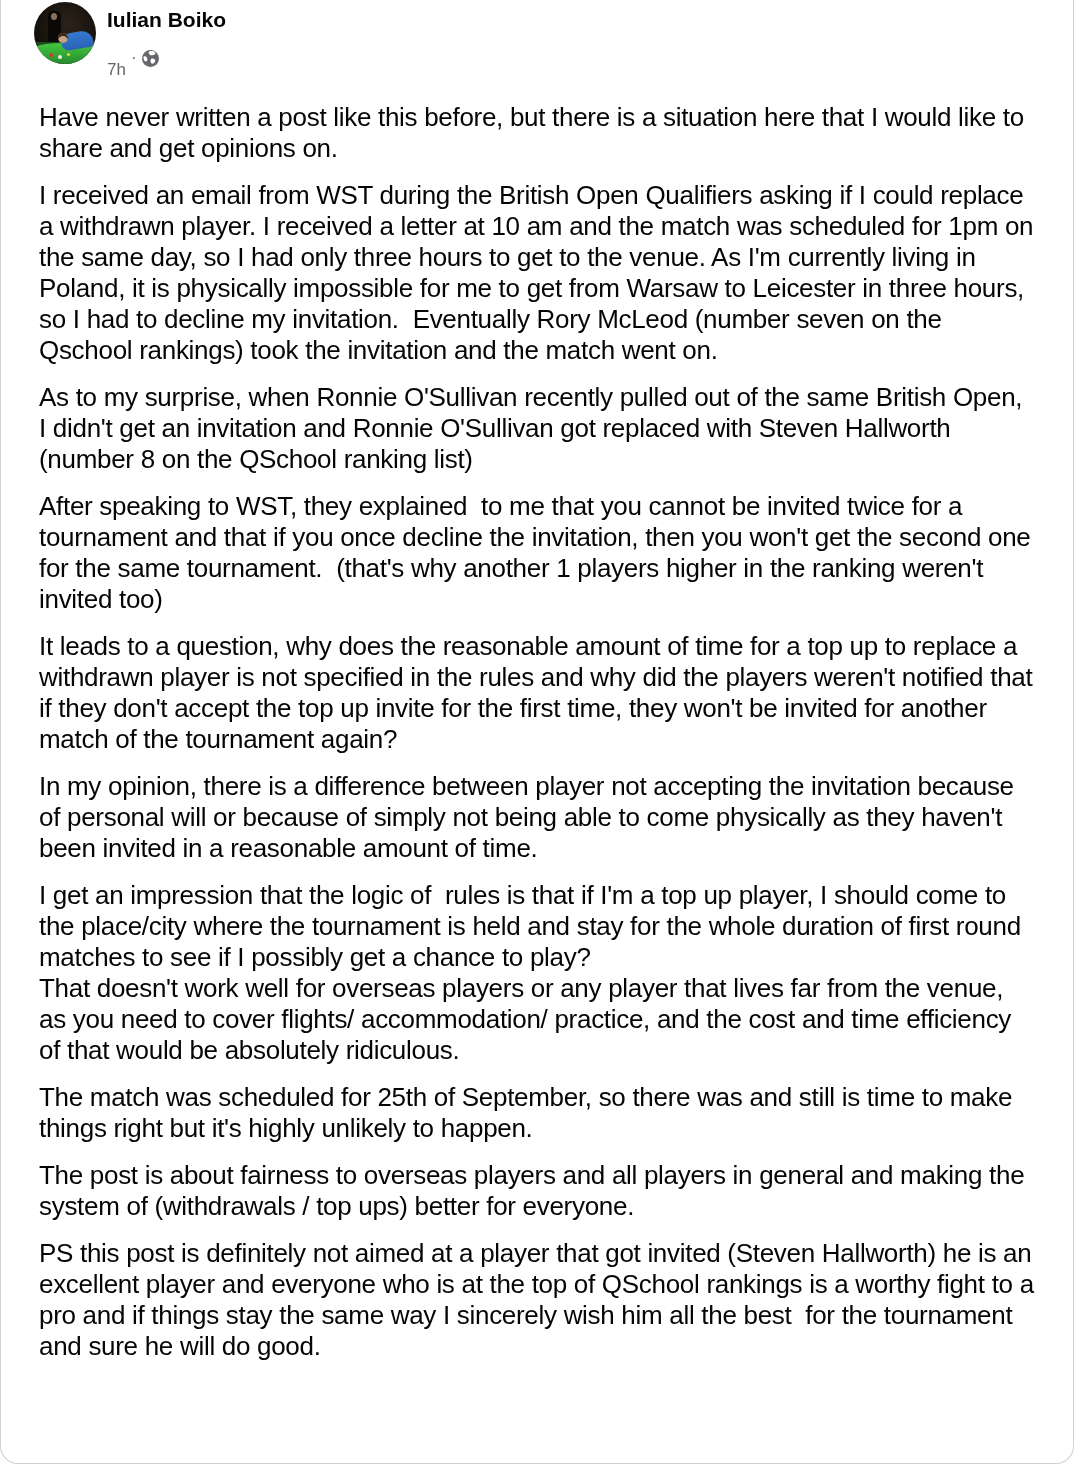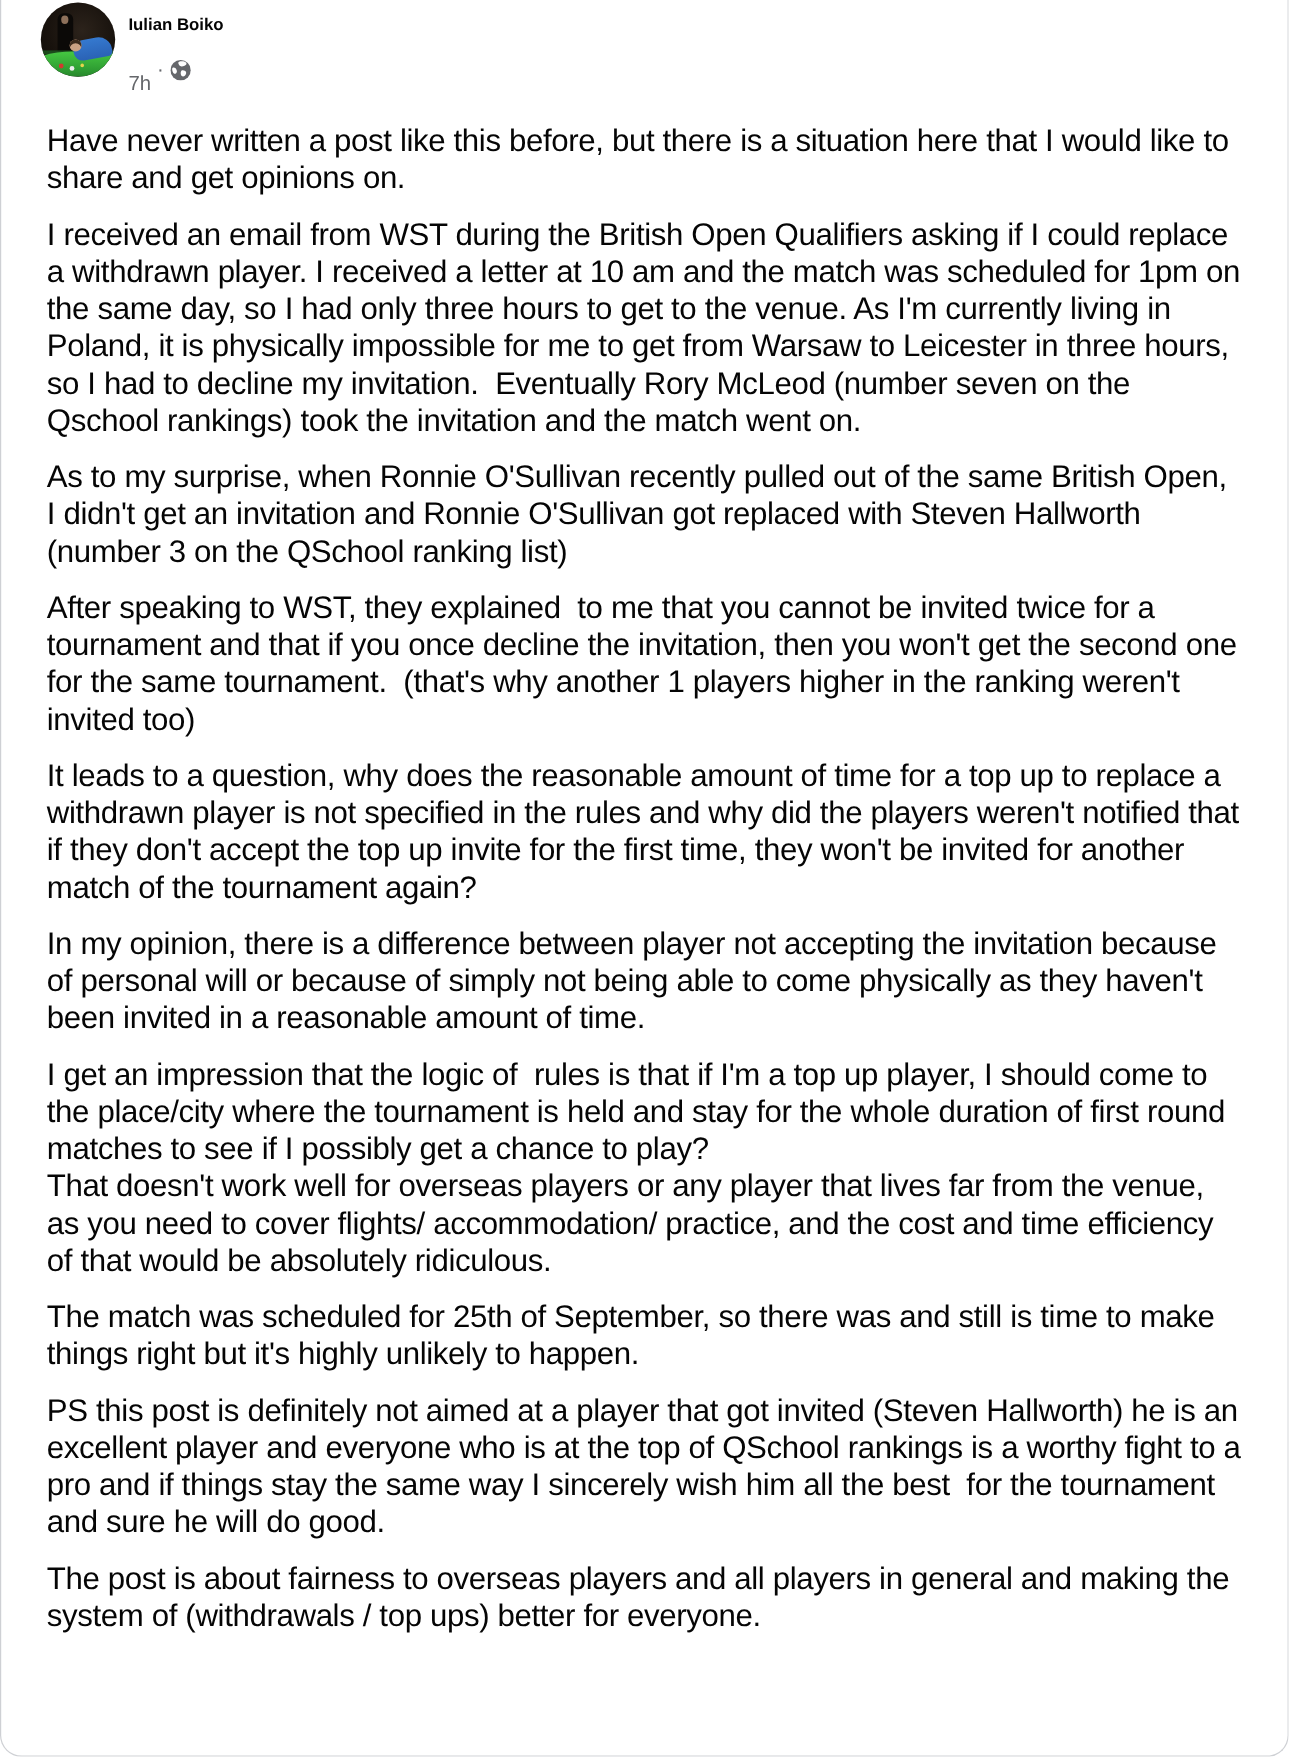--- a/index.html
+++ b/index.html
@@ -81,21 +81,21 @@
     box-shadow: inset 0 3px 0 #3a2a1c;
   }
   .avatar .ball-red    { position: absolute; width: 4px; height: 4px; border-radius: 50%; background: #d03b2f; left: 15px; bottom: 7px; }
   .avatar .ball-white  { position: absolute; width: 4px; height: 4px; border-radius: 50%; background: #ececec; left: 24px; bottom: 5px; }
   .avatar .ball-yellow { position: absolute; width: 3px; height: 3px; border-radius: 50%; background: #e8d44d; left: 33px; bottom: 8px; }
   .header-text {
     margin-left: 11px;
     padding-top: 5px;
   }
   .author-name {
-    font-size: 14px;
+    font-size: 21px;
     font-weight: 700;
     color: #050505;
     line-height: 26px;
     cursor: pointer;
   }
   .post-meta {
     display: flex;
     align-items: center;
     gap: 5px;
     margin-top: 3px;
@@ -152,24 +152,24 @@
           </svg>
         </span>
       </div>
     </div>
 
   </div>
 
   <div class="post-body">
     <p>Have never written a post like this before, but there is a situation here that I would like to share and get opinions on.</p>
     <p>I received an email from WST during the British Open Qualifiers asking if I could replace a withdrawn player. I received a letter at 10 am and the match was scheduled for 1pm on the same day, so I had only three hours to get to the venue. As I'm currently living in Poland, it is physically impossible for me to get from Warsaw to Leicester in three hours, so I had to decline my invitation.  Eventually Rory McLeod (number seven on the Qschool rankings) took the invitation and the match went on.</p>
-    <p>As to my surprise, when Ronnie O'Sullivan recently pulled out of the same British Open, I didn't get an invitation and Ronnie O'Sullivan got replaced with Steven Hallworth (number 3 on the QSchool ranking list)</p>
+    <p>As to my surprise, when Ronnie O'Sullivan recently pulled out of the same British Open, I didn't get an invitation and Ronnie O'Sullivan got replaced with Steven Hallworth (number 8 on the QSchool ranking list)</p>
     <p>After speaking to WST, they explained  to me that you cannot be invited twice for a tournament and that if you once decline the invitation, then you won't get the second one for the same tournament.  (that's why another 1 players higher in the ranking weren't invited too)</p>
     <p>It leads to a question, why does the reasonable amount of time for a top up to replace a withdrawn player is not specified in the rules and why did the players weren't notified that if they don't accept the top up invite for the first time, they won't be invited for another match of the tournament again?</p>
     <p>In my opinion, there is a difference between player not accepting the invitation because of personal will or because of simply not being able to come physically as they haven't been invited in a reasonable amount of time.</p>
     <p>I get an impression that the logic of  rules is that if I'm a top up player, I should come to the place/city where the tournament is held and stay for the whole duration of first round matches to see if I possibly get a chance to play?
 That doesn't work well for overseas players or any player that lives far from the venue, as you need to cover flights/ accommodation/ practice, and the cost and time efficiency of that would be absolutely ridiculous.</p>
     <p>The match was scheduled for 25th of September, so there was and still is time to make things right but it's highly unlikely to happen.</p>
+    <p>The post is about fairness to overseas players and all players in general and making the system of (withdrawals / top ups) better for everyone.</p>
     <p>PS this post is definitely not aimed at a player that got invited (Steven Hallworth) he is an excellent player and everyone who is at the top of QSchool rankings is a worthy fight to a pro and if things stay the same way I sincerely wish him all the best  for the tournament and sure he will do good.</p>
-    <p>The post is about fairness to overseas players and all players in general and making the system of (withdrawals / top ups) better for everyone.</p>
   </div>
 
 </div>
 
 </body></html>

